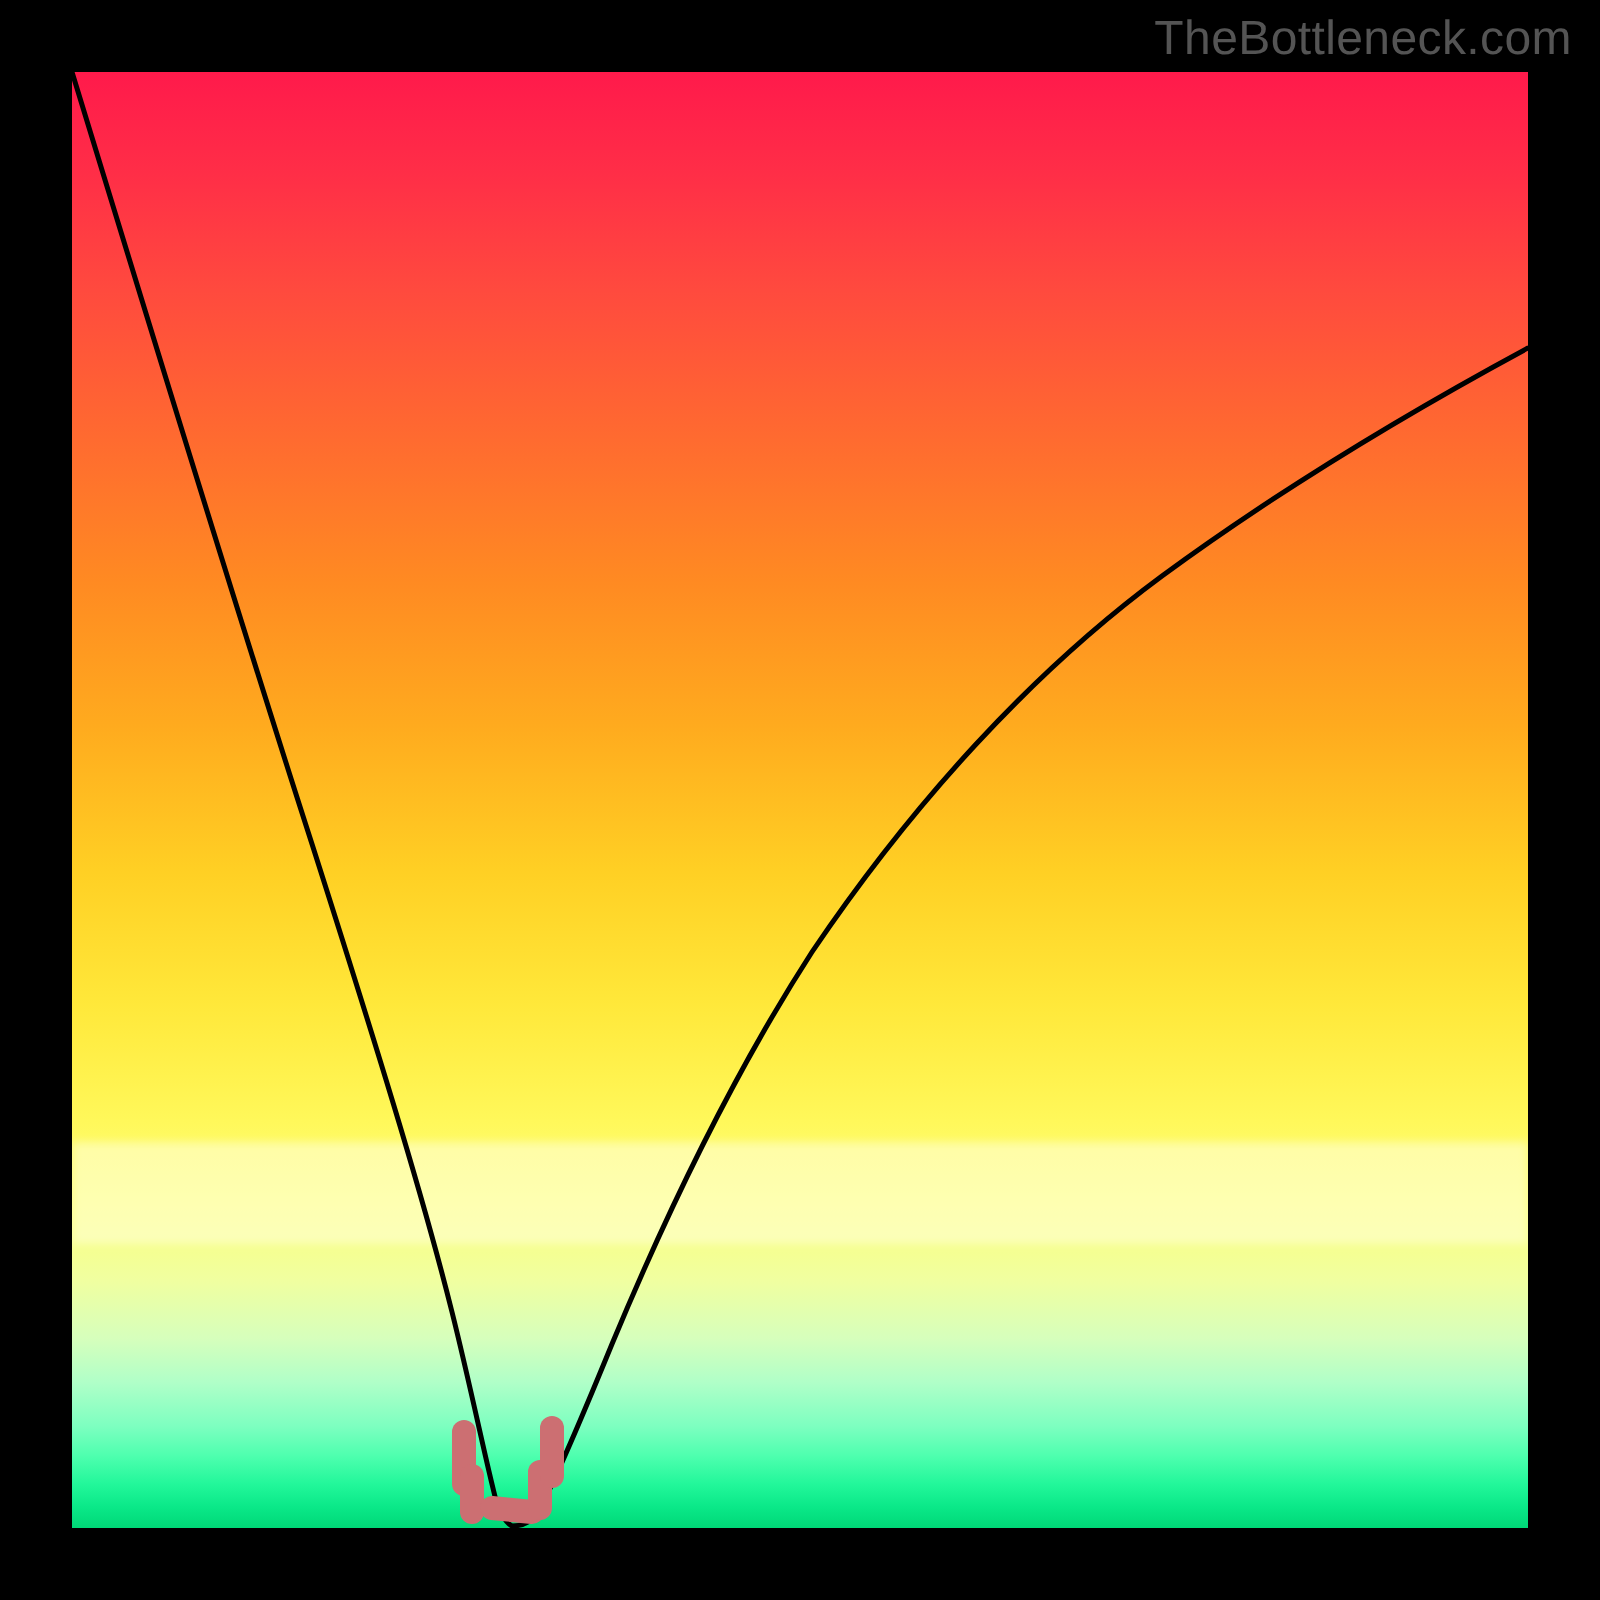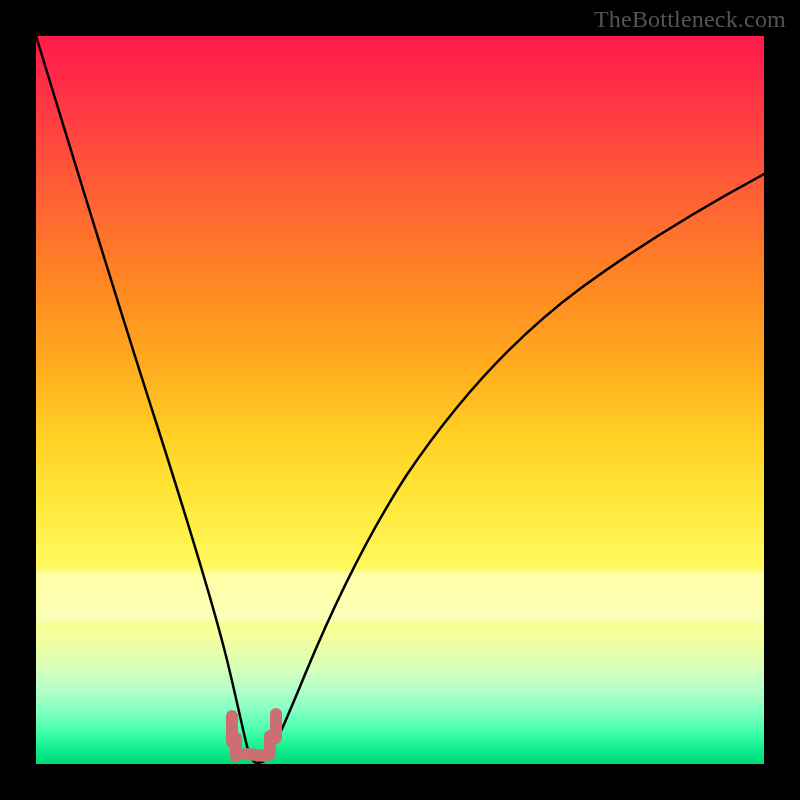--- a/index.html
+++ b/index.html
@@ -11,21 +11,20 @@
     overflow: hidden;
     font-family: Arial, Helvetica, sans-serif;
   }
   .frame {
     position: absolute;
     left: 0;
     top: 0;
     width: 800px;
     height: 800px;
     background: #000;
-    font-family: Liberation Serif, serif;
   }
   .plot {
     position: absolute;
     left: 36px;
     top: 36px;
     width: 728px;
     height: 728px;
     overflow: hidden;
   }
   .gradient {

